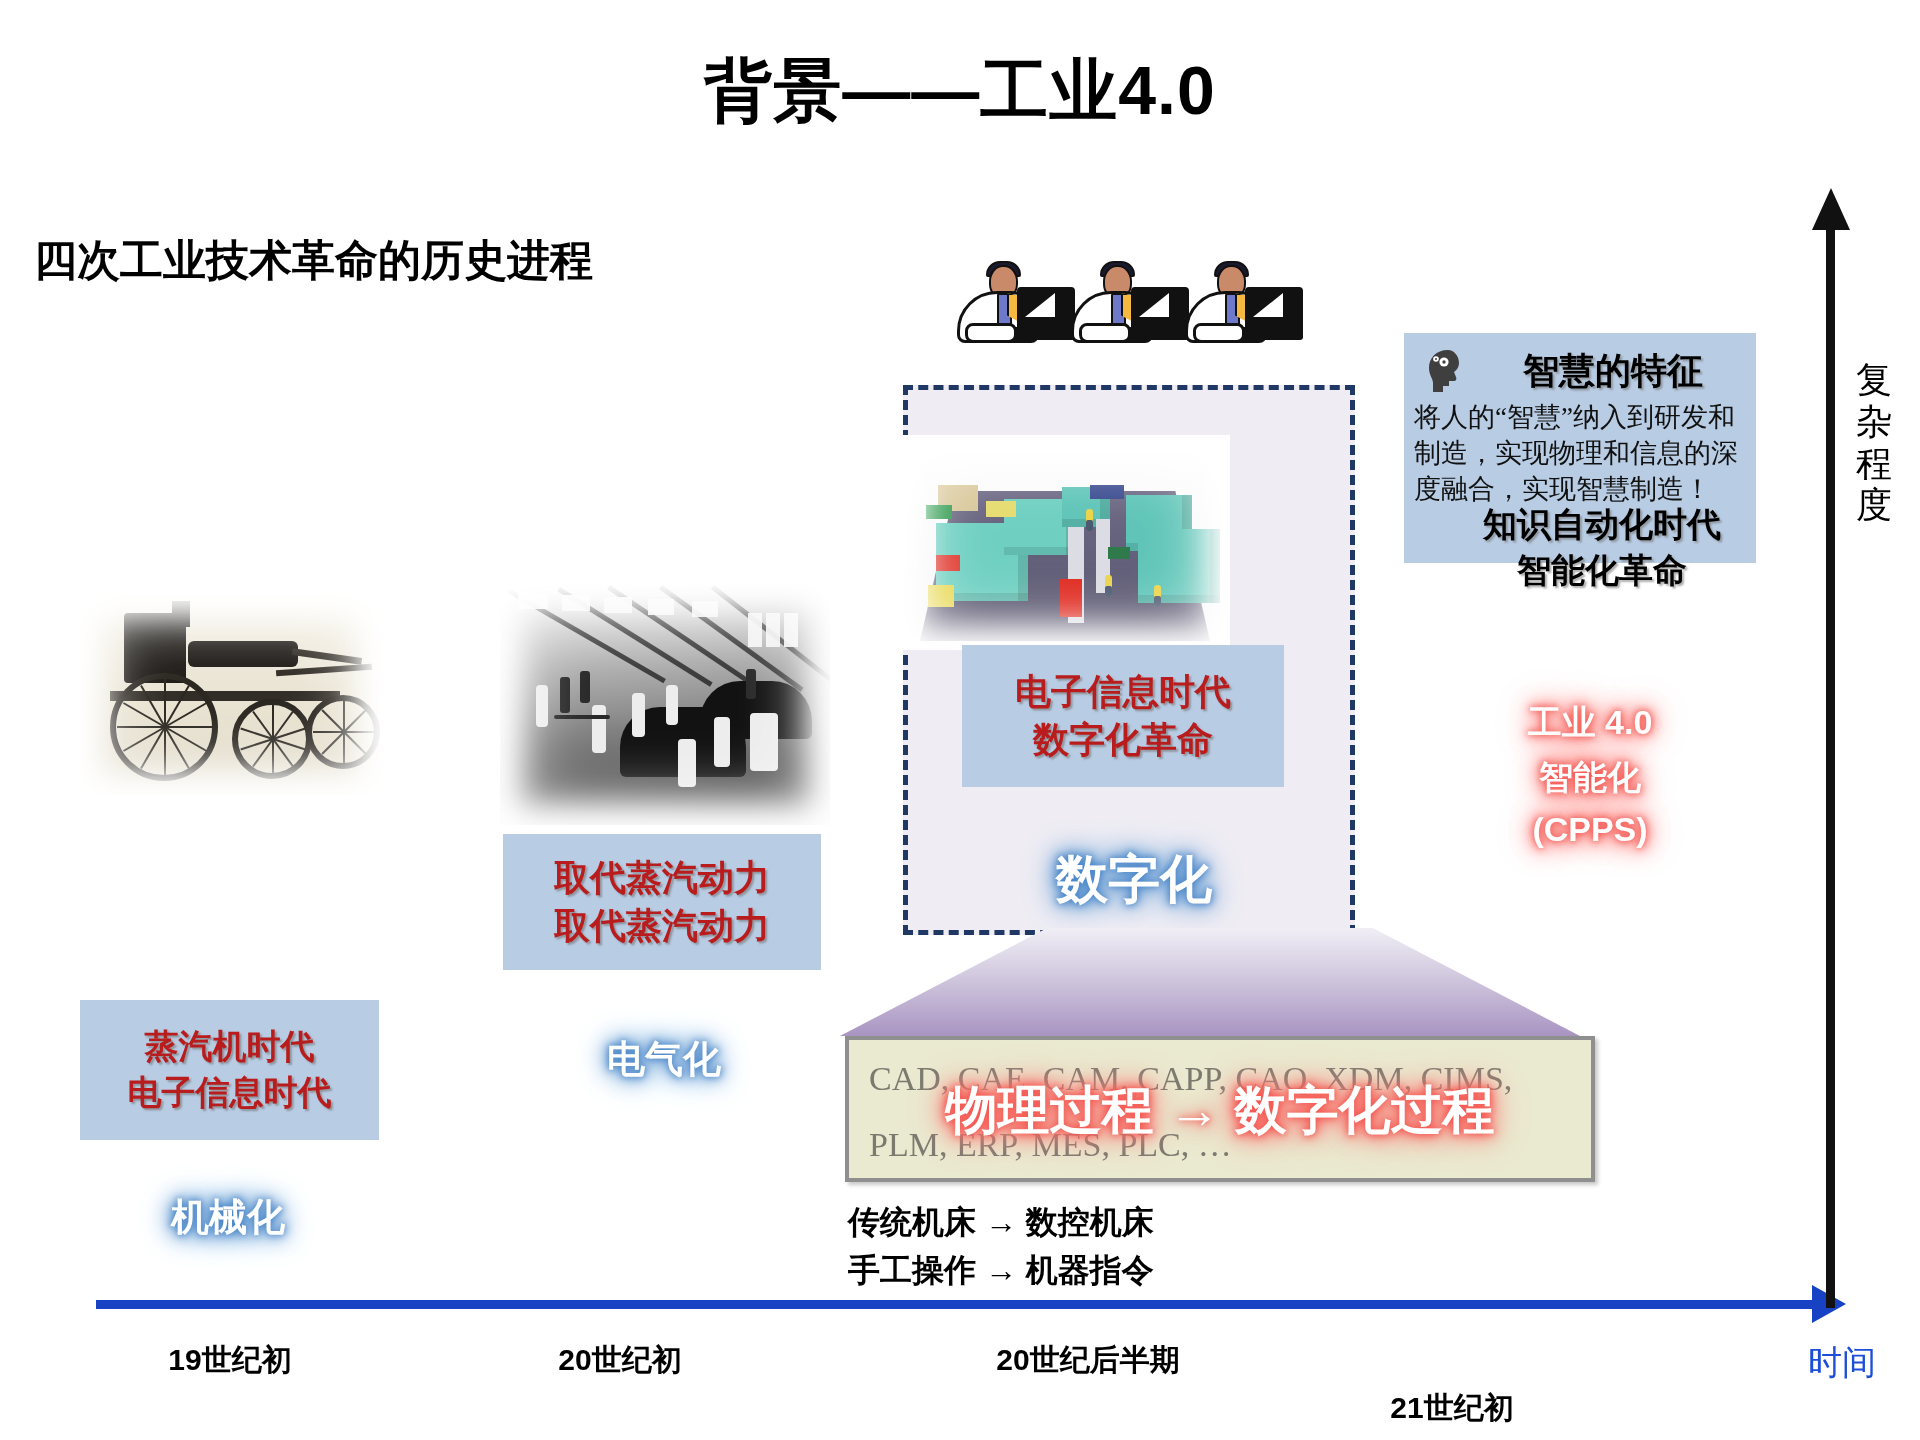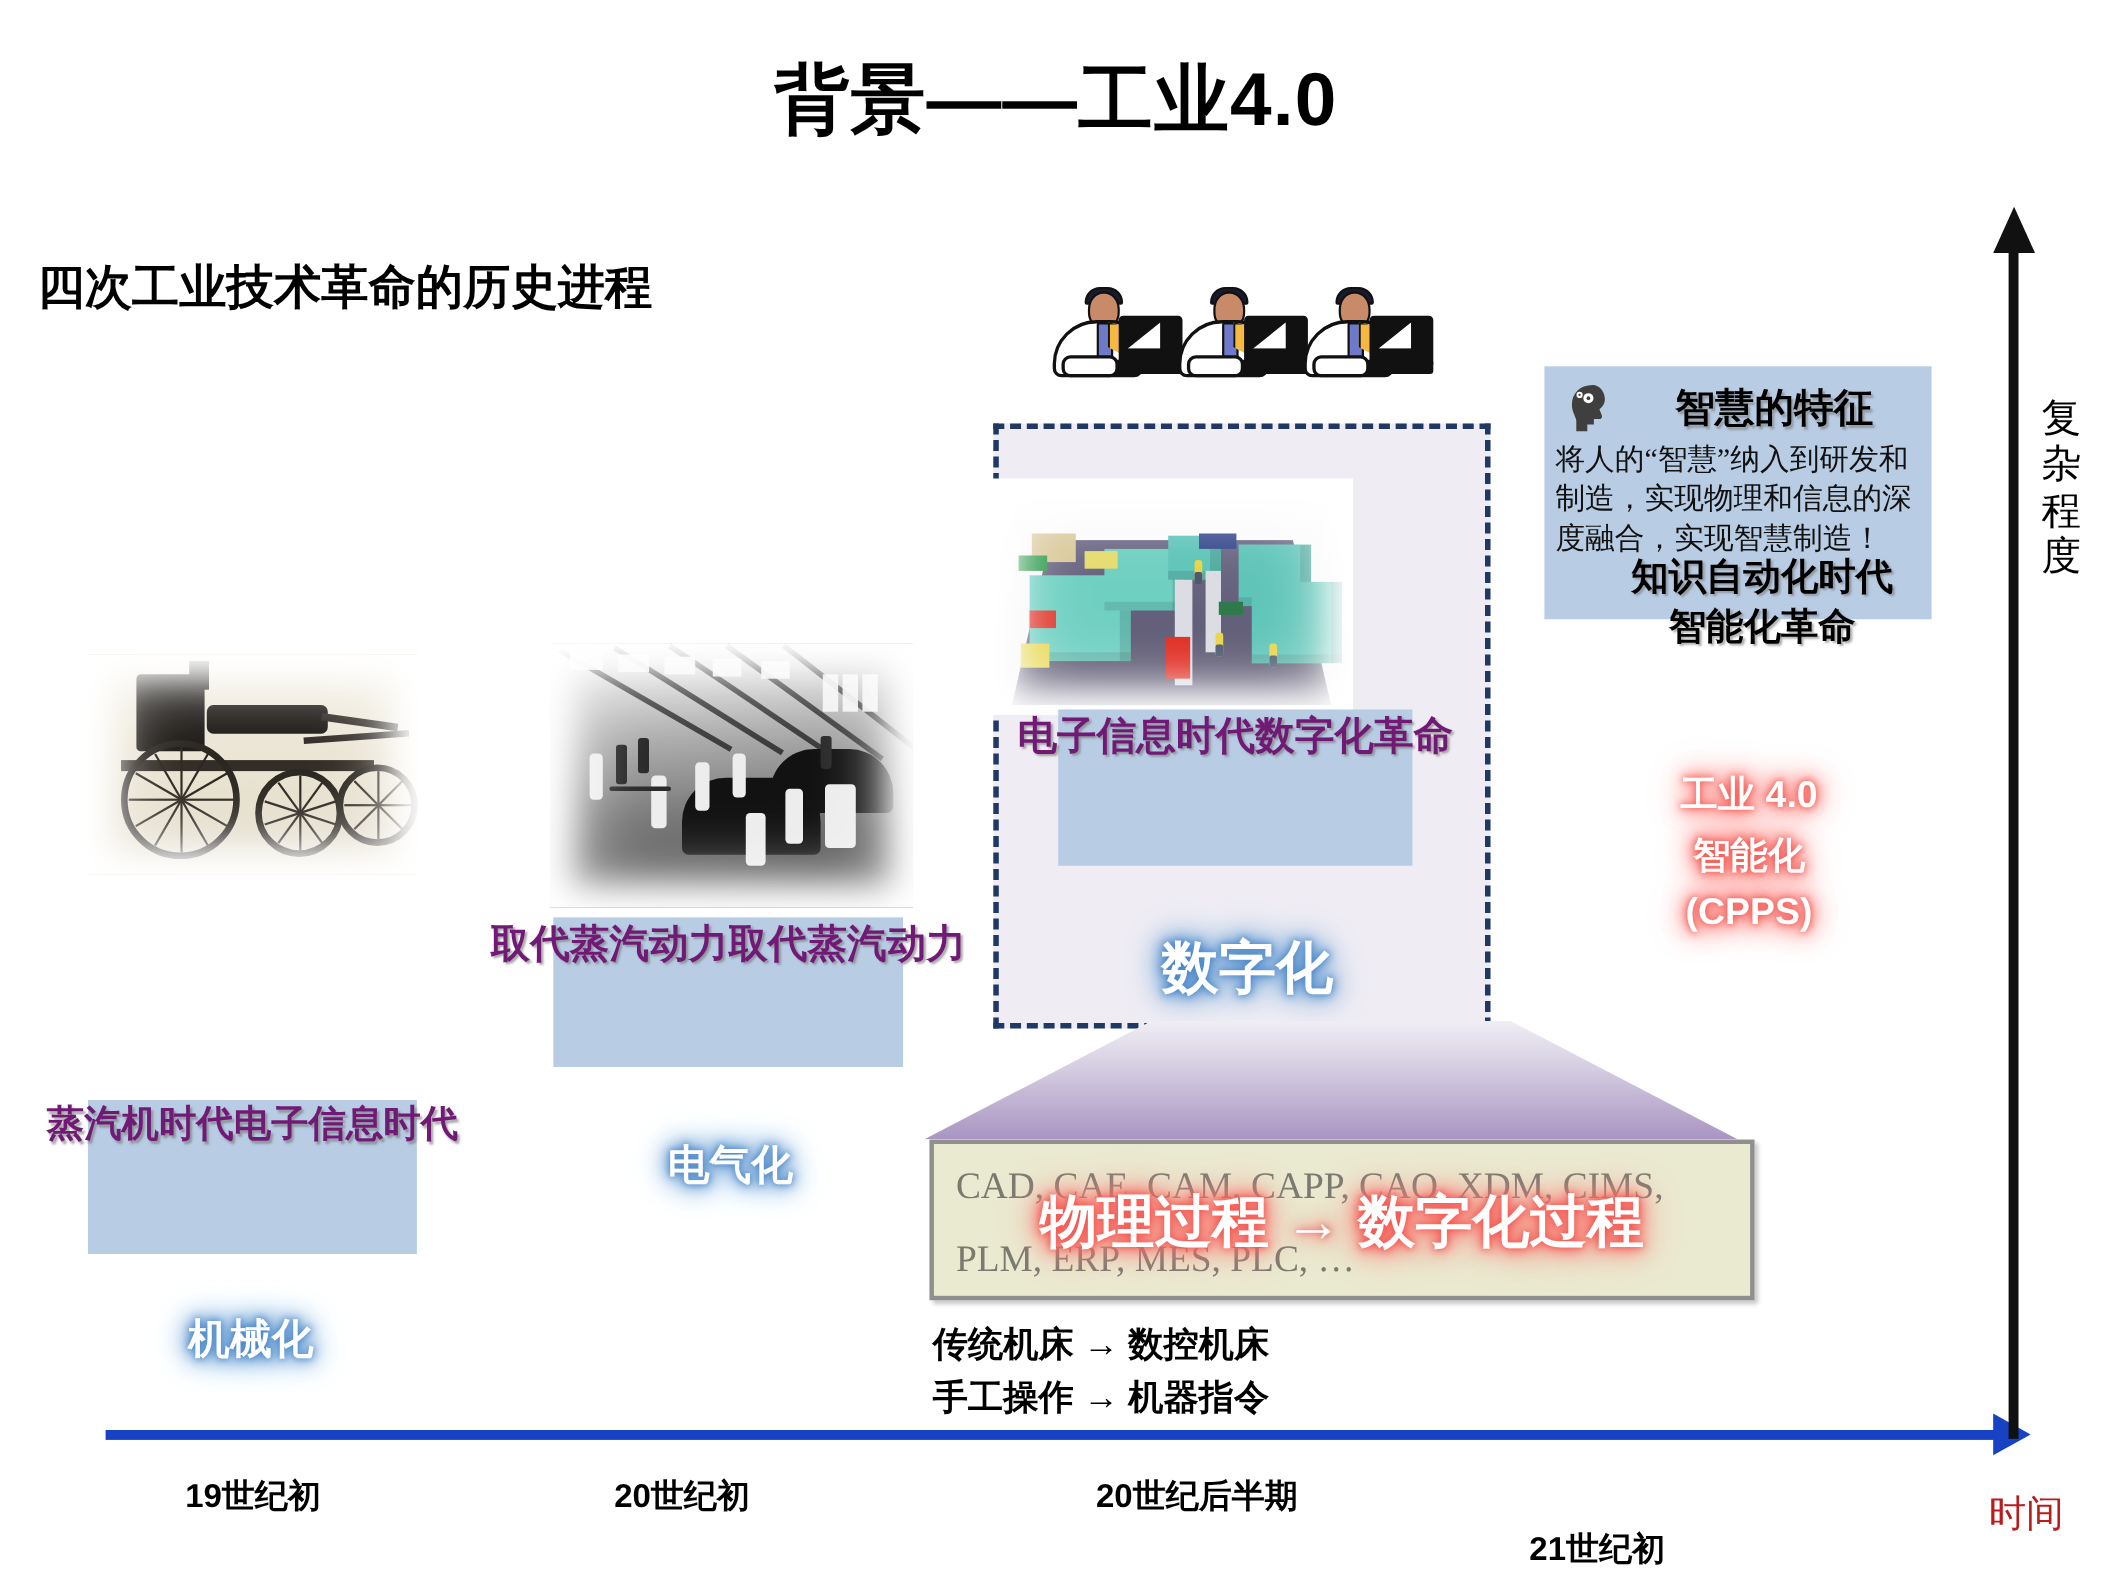--- a/index.html
+++ b/index.html
@@ -54,30 +54,30 @@
     font-size:36px;color:#000;line-height:1.16;text-align:center;
   }
   .x-tick-label{
     position:absolute;top:1340px;
     font-size:30px;font-weight:bold;color:#000;
     text-align:center;white-space:nowrap;
   }
   #x-axis-label{
     position:absolute;left:1808px;top:1340px;
     font-family:"Liberation Serif","DejaVu Serif",serif;
-    font-size:34px;color:#b91c1c;white-space:nowrap;margin-top:13px;
+    font-size:34px;color:#1d4ed8;white-space:nowrap;
   }
 
   
   .era-box{
     position:absolute;
     background:#b8cce4;
-    display:flex;
-    justify-content:center;
-    color:#701a75;
+    display:flex;flex-direction:column;
+    align-items:center;justify-content:center;
+    color:#b91c1c;
     font-weight:bold;
     text-shadow:2px 2px 2px rgba(120,120,120,.65);
     line-height:1.34;
   }
   .era-box .ln{display:block;white-space:nowrap;}
 
   
   .glow-label{
     position:absolute;
     color:#ffffff;font-weight:bold;

